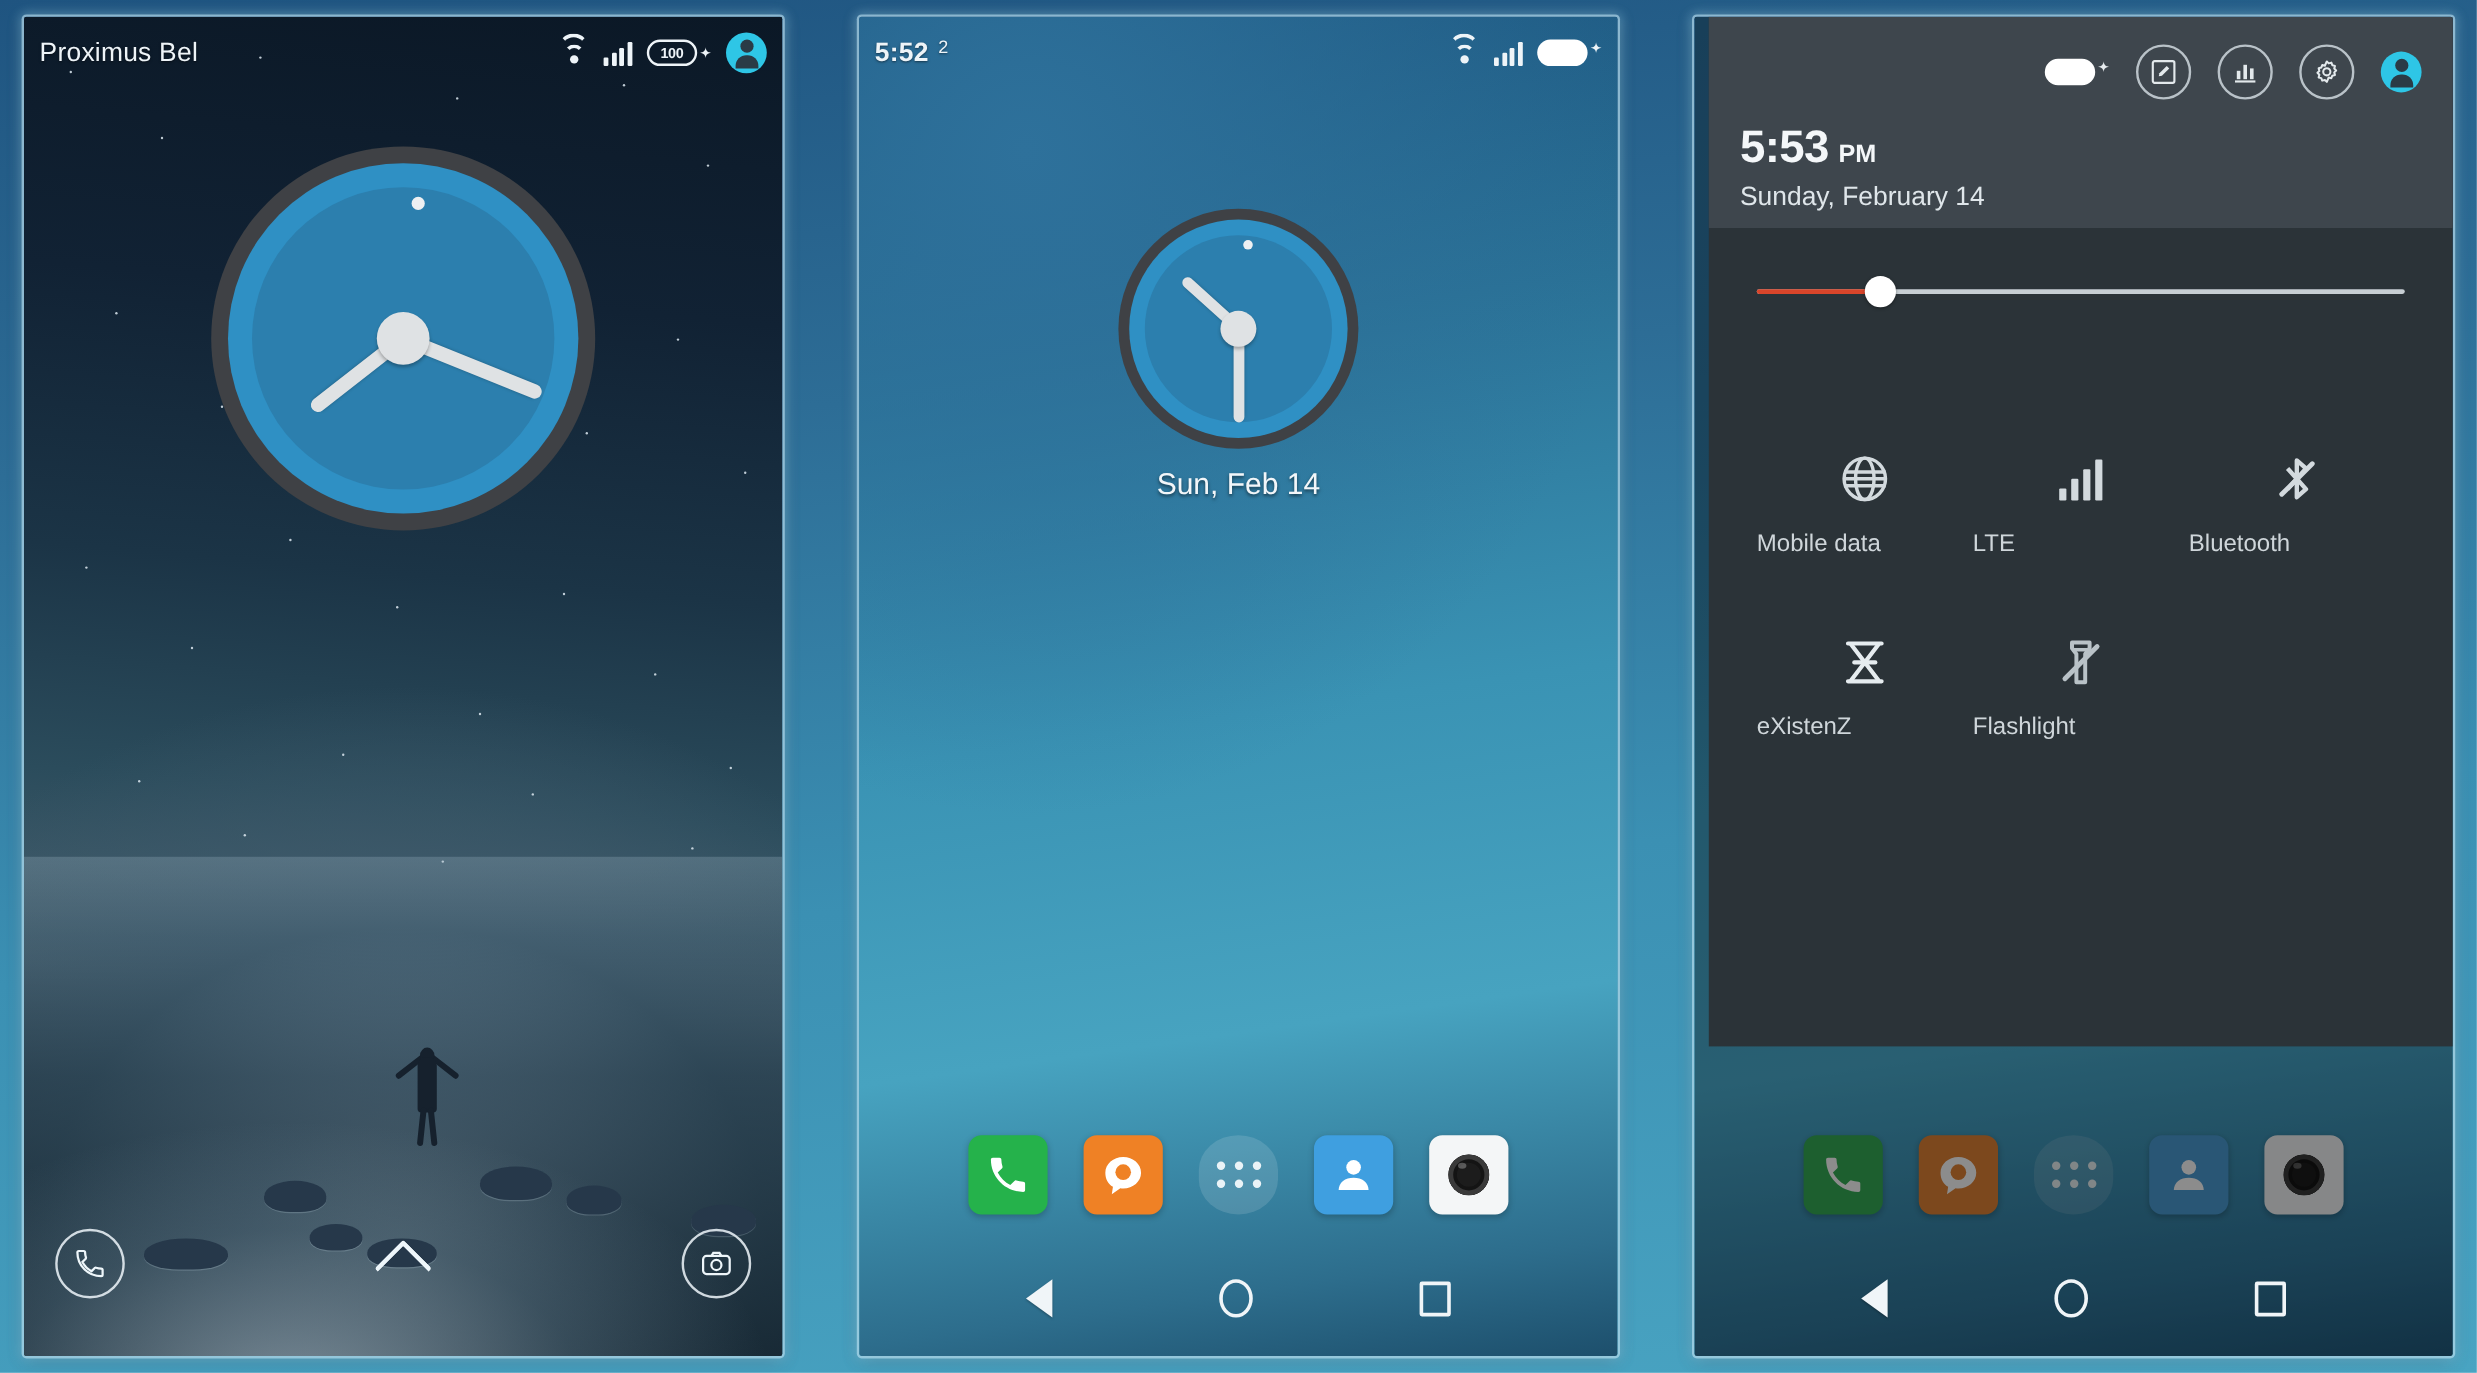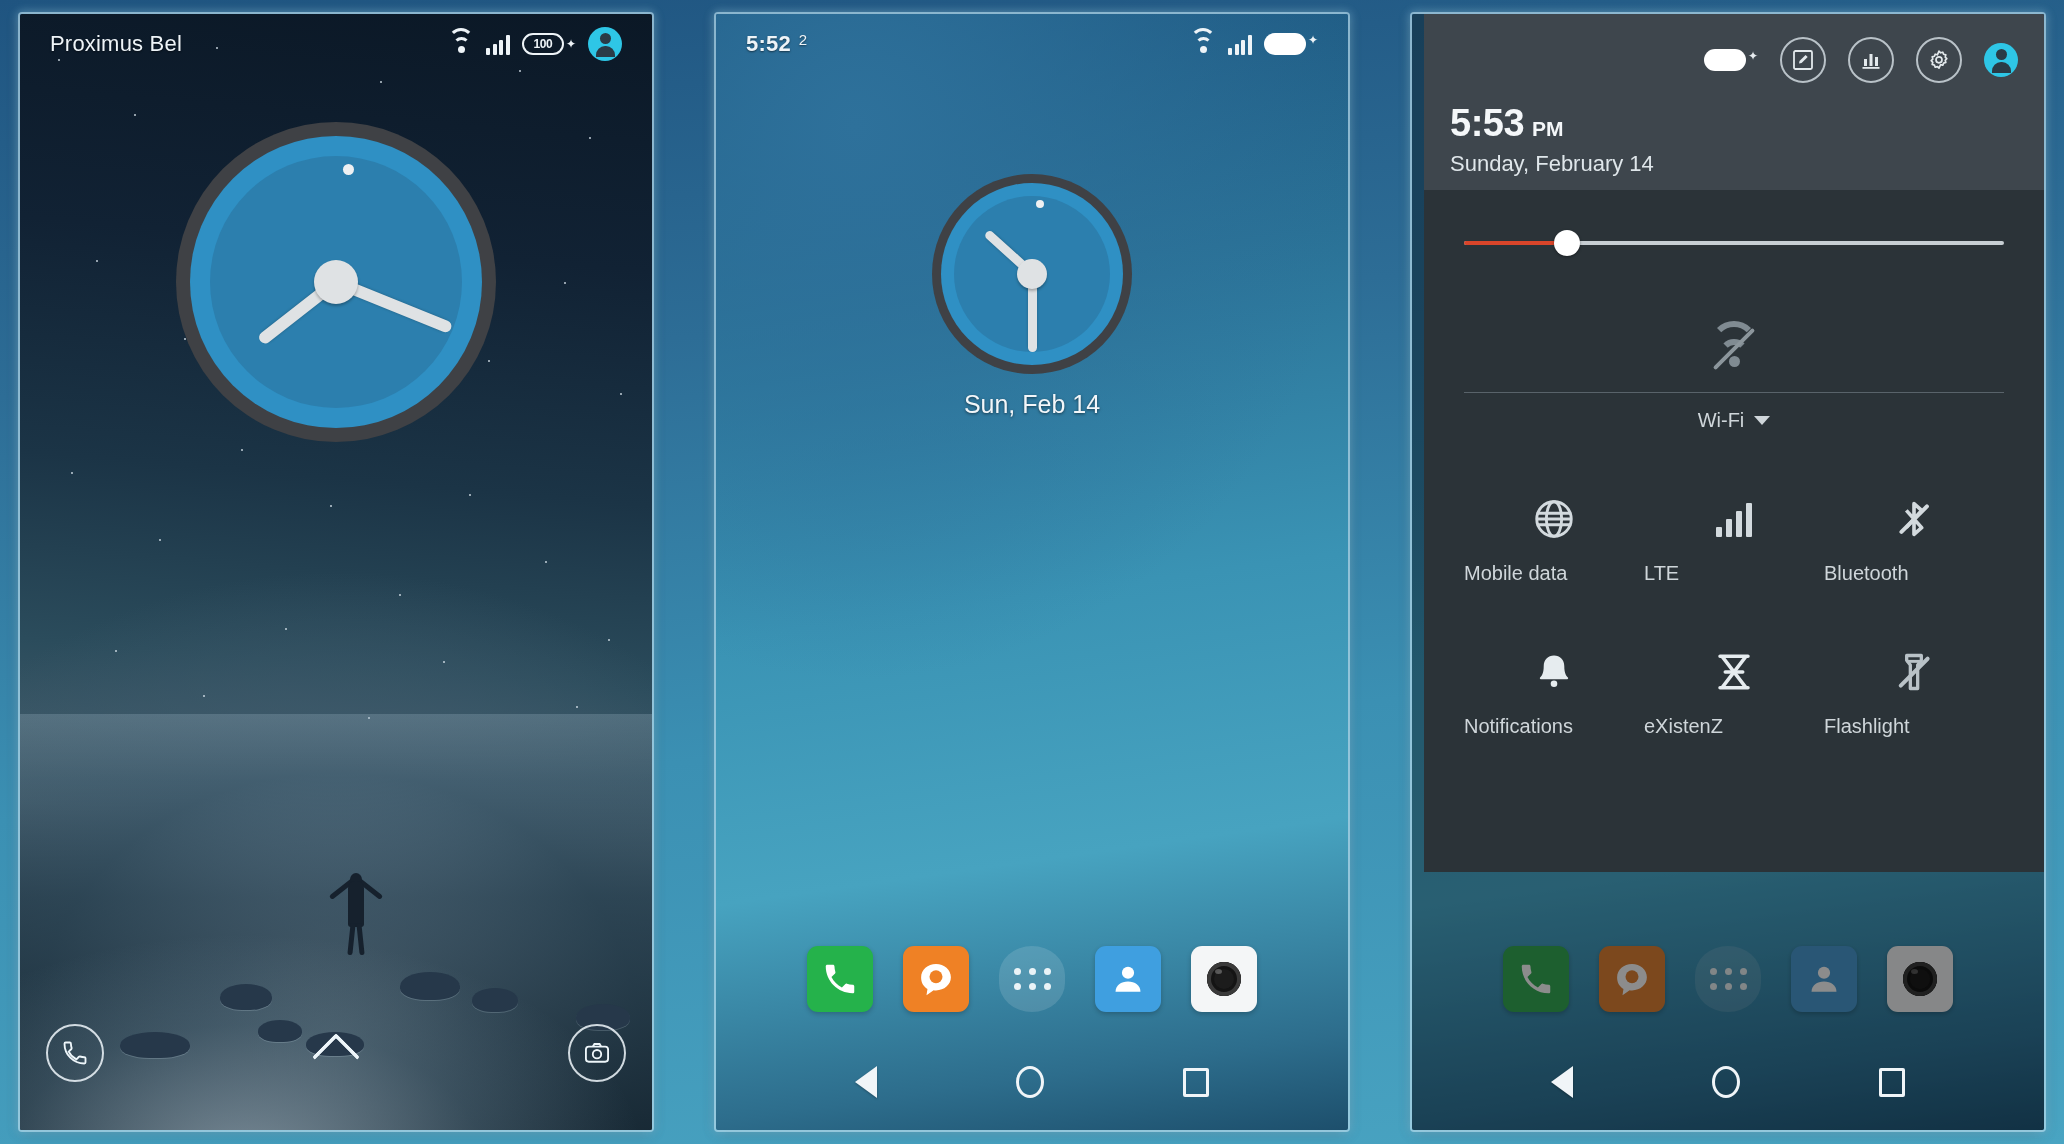--- a/index.html
+++ b/index.html
@@ -77,21 +77,21 @@
   .fig-arm.r { right: 4px; transform: rotate(38deg); transform-origin: left center; }
   .fig-leg {
     position: absolute; top: 60px; width: 5px; height: 32px; background: #16212d; border-radius: 3px;
   }
   .fig-leg.l { left: 29px; transform: rotate(6deg); }
   .fig-leg.r { left: 38px; transform: rotate(-6deg); }
 
   
   .statusbar {
     position: absolute; top: 0; left: 0; right: 0; height: 60px;
-    display: flex; align-items: center; padding: 0 30px; gap: 10px;
+    display: flex; align-items: center; padding: 0 13px; gap: 10px;
     color: #eef4f8;
   }
   .sb-left { font-size: 22px; letter-spacing: .2px; text-shadow: 0 1px 2px rgba(0,0,0,.5); }
   .sb-right { margin-left: auto; display: flex; align-items: center; gap: 12px; }
 
   
   .ic { display: inline-block; position: relative; }
   .ic-wifi { width: 26px; height: 20px; }
   .ic-wifi i {
     position: absolute; left: 50%; bottom: 0; border: 3px solid currentColor;
@@ -564,37 +564,20 @@
     </div>
 
     <div class="qs-body">
       <div class="slider">
         <div class="track" style="background: rgb(199, 206, 211);"></div>
         <div class="fill" id="sl-fill" style="width: 19%; background: rgb(217, 69, 42);"></div>
         <div class="thumb" id="sl-thumb" style="left: 19%;"></div>
       </div>
 
       <div class="qs-duo">
-        <div class="qs-duo-cell">
-          <div class="qs-duo-ic">
-            <span style="position:relative;display:inline-block;width:52px;height:40px;">
-              <span class="ic ic-wifi" style="color:#808b92;width:48px;height:36px;position:absolute;left:2px;bottom:0;">
-                <i style="width:48px;height:48px;margin-left:-24px;border-width:6px;"></i>
-                <i style="width:30px;height:30px;margin-left:-15px;border-width:6px;"></i>
-                <i style="width:11px;height:11px;margin-left:-5.5px;bottom:2px;"></i>
-              </span>
-              <span class="slash" style="background:#8c969c;width:56px;"></span>
-            </span>
-          </div>
-          <div class="qs-duo-sep"></div>
-          <div class="qs-duo-label">
-            <span>Wi-Fi</span>
-            <span class="caret-down"></span>
-          </div>
-        </div>
       </div>
 
       <div class="qs-grid">
         <div>
           <div class="qs-tile-ic">
             <svg width="46" height="46" viewBox="0 0 24 24">
               <circle cx="12" cy="12" r="9" fill="none" stroke="#d3dade" stroke-width="1.5"></circle>
               <ellipse cx="12" cy="12" rx="4" ry="9" fill="none" stroke="#d3dade" stroke-width="1.5"></ellipse>
               <path d="M3 9h18M3 15h18M3 12h18" stroke="#d3dade" stroke-width="1.5" fill="none"></path>
             </svg>
@@ -618,29 +601,20 @@
               <svg width="46" height="46" viewBox="0 0 24 24" style="position:absolute;inset:0;">
                 <path d="M8 7.5l8 9-4 3.5V4l4 3.5-8 9" fill="none" stroke="#d3dade" stroke-width="1.9" stroke-linejoin="round"></path>
               </svg>
               <span class="slash" style="background:#d3dade;width:40px;height:3.5px;"></span>
             </span>
           </div>
           <div class="qs-tile-label">Bluetooth</div>
         </div>
         <div>
           <div class="qs-tile-ic">
-            <svg width="44" height="44" viewBox="0 0 24 24">
-              <path d="M12 3c-3.3 0-5.6 2.5-5.6 5.7 0 4.3-1.3 5.6-2 6.3-.3.3-.1.9.4.9h14.4c.5 0 .7-.6.4-.9-.7-.7-2-2-2-6.3C17.6 5.5 15.3 3 12 3z" fill="#e6ecef"></path>
-              <circle cx="12" cy="18.4" r="1.8" fill="#e6ecef"></circle>
-            </svg>
-          </div>
-          <div class="qs-tile-label">Notifications</div>
-        </div>
-        <div>
-          <div class="qs-tile-ic">
             <svg width="42" height="46" viewBox="0 0 24 24">
               <path d="M4 3h16M4 21h16" stroke="#e6ecef" stroke-width="2" stroke-linecap="round"></path>
               <path d="M5.5 3.5l13 17M18.5 3.5l-13 17" stroke="#e6ecef" stroke-width="2" stroke-linecap="round"></path>
               <path d="M7 12h10" stroke="#e6ecef" stroke-width="2" stroke-linecap="round"></path>
             </svg>
           </div>
           <div class="qs-tile-label">eXistenZ</div>
         </div>
         <div>
           <div class="qs-tile-ic">

